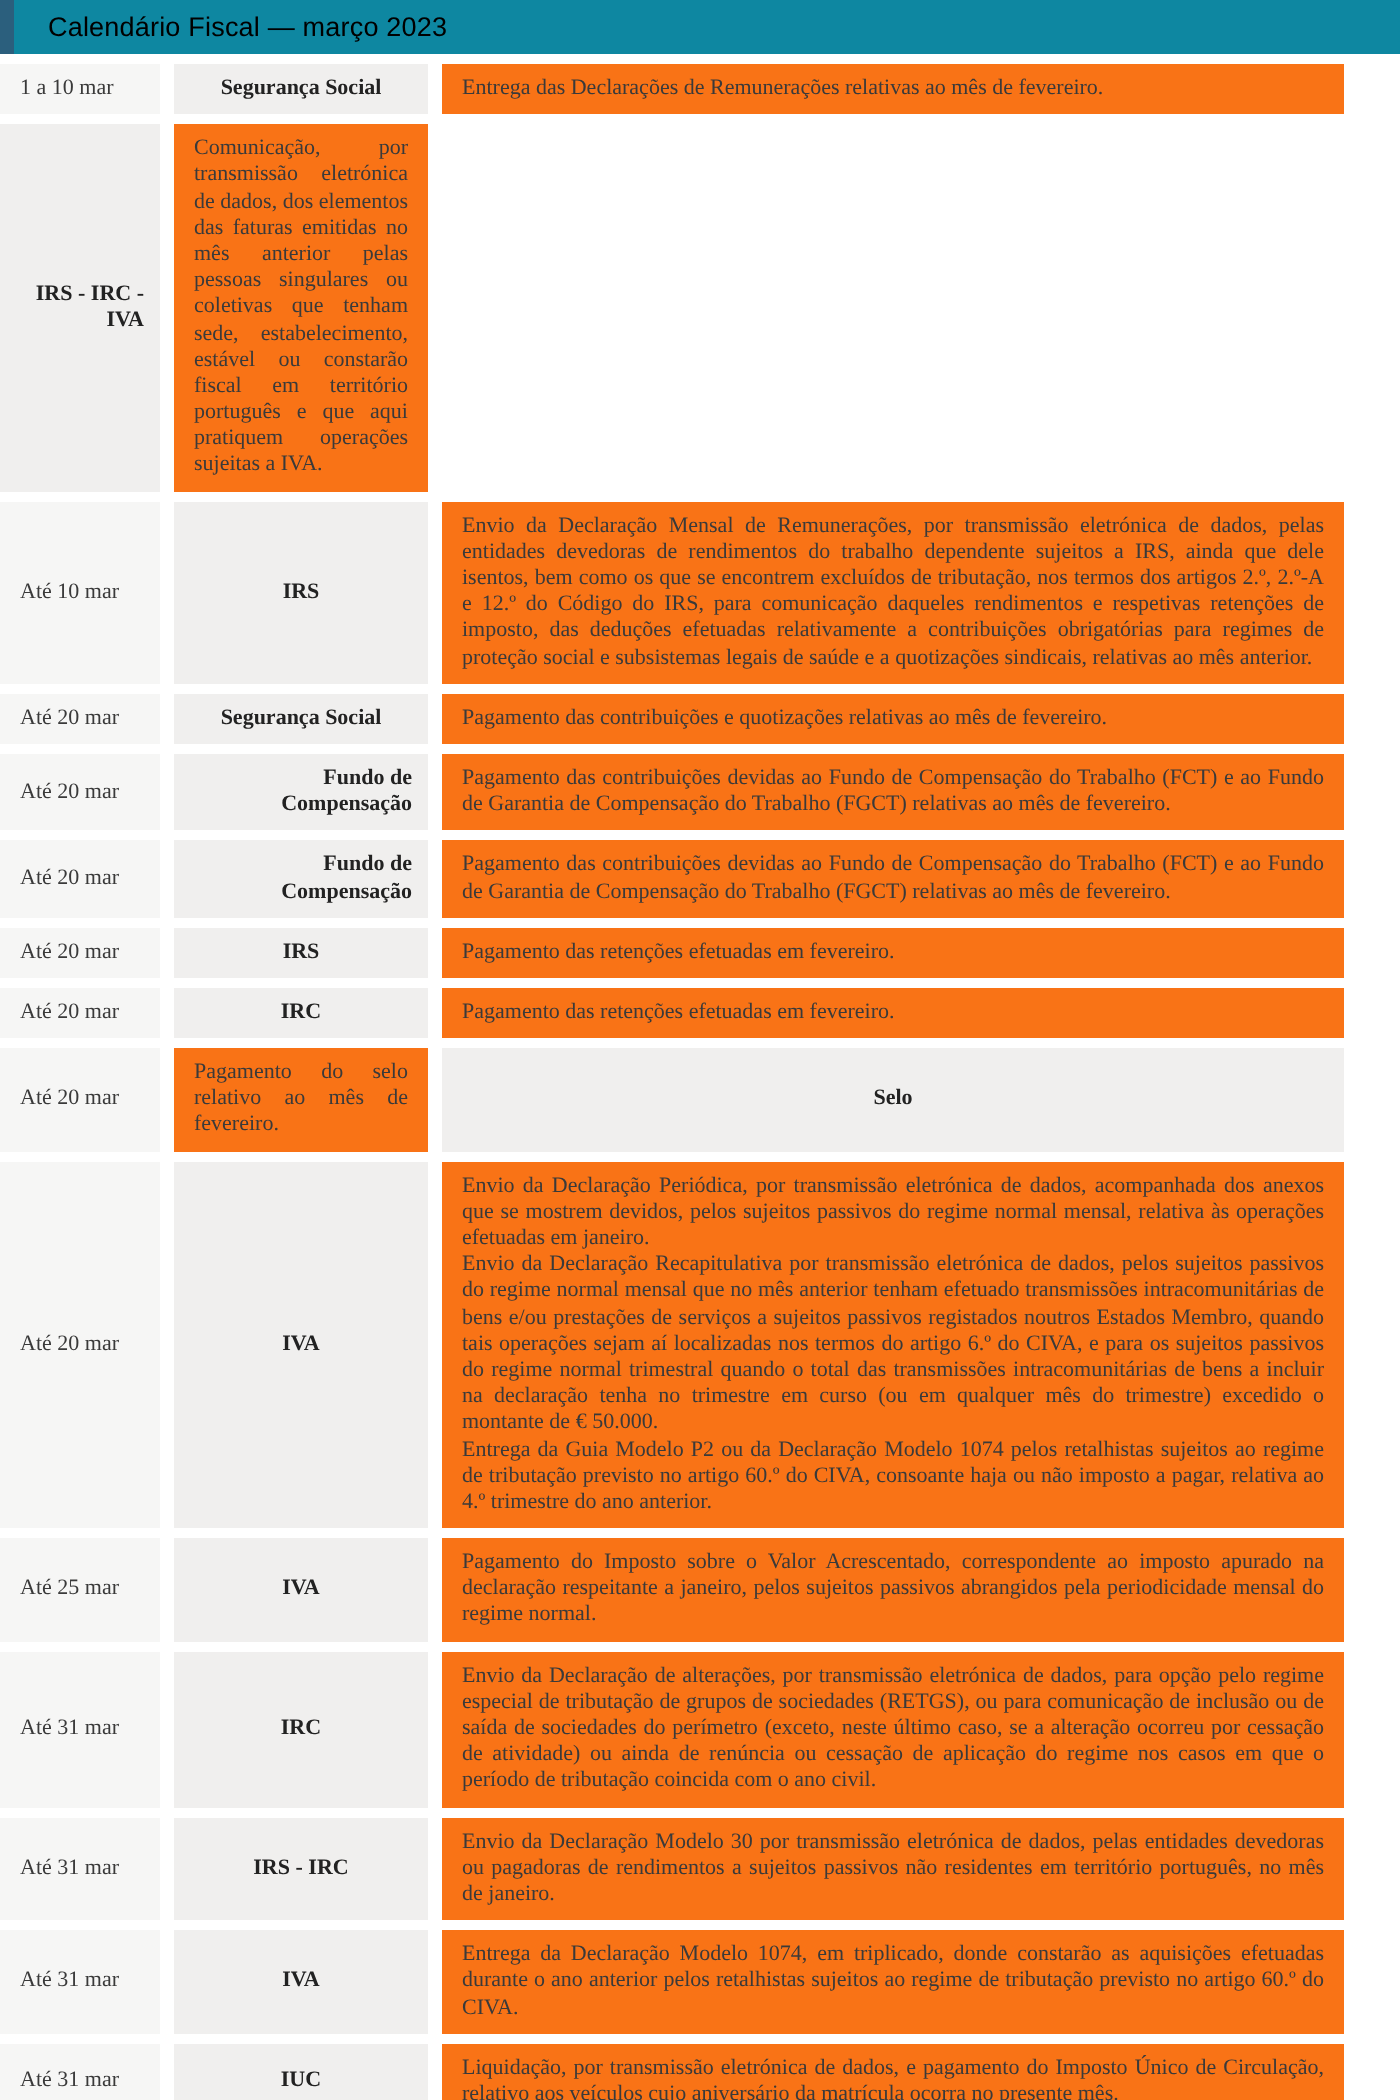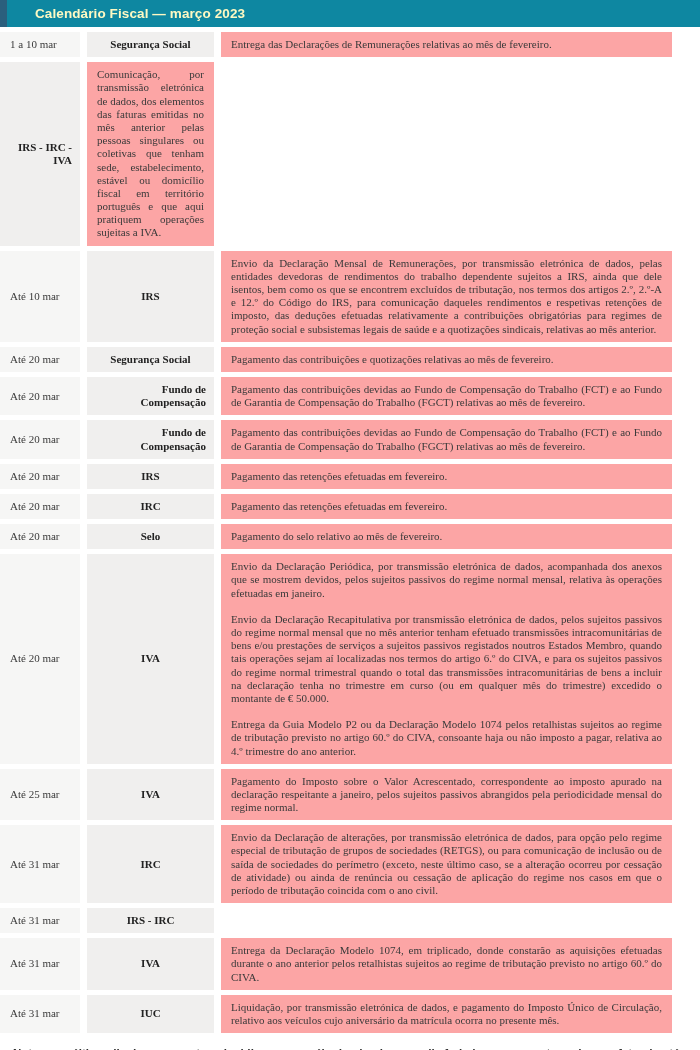--- a/index.html
+++ b/index.html
@@ -22,24 +22,24 @@
     margin-bottom: 5px;
     position: relative;
   }
   .header-accent {
     width: 7px;
     height: 100%;
     background: #2b5f7d;
     flex: 0 0 auto;
   }
   .header-title {
-    color: #fef9c3;
-    font-weight: bold;
+    color: #000000;
+    font-weight: normal;
     font-size: 13.5px;
-    padding-left: 28px;
+    padding-left: 17px;
     letter-spacing: .1px;
   }
   .table { width: 672px; font-family: Liberation Serif, serif; }
   .row {
     display: grid;
     grid-template-columns: 80px 127px 1fr;
     column-gap: 7px;
     margin-bottom: 5px;
   }
   .cell { font-size: 11px; line-height: 1.2; }
@@ -57,31 +57,31 @@
     display: flex;
     align-items: center;
     justify-content: center;
     text-align: right;
     font-weight: bold;
     color: #222222;
     padding: 4px 8px;
     min-height: 25px;
   }
   .cell.desc {
-    background: #fca5a5;
+    background: #f97316;
     display: flex;
     flex-direction: column;
     justify-content: center;
     padding: 6px 10px 6px 10px;
     text-align: justify;
     color: #3a3a3a;
     min-height: 25px;
   }
   .cell.desc p { margin: 0; }
-  .cell.desc p + p { margin-top: 13px; }
+  .cell.desc p + p { }
   .note {
     margin-top: 13px;
     padding: 0 4px 0 2px;
     font-size: 11.5px;
     line-height: 1.35;
     font-weight: bold;
     color: #2f2f2f;
     text-align: right;
   }
 </style>
@@ -97,21 +97,21 @@
     <div class="row">
       <div class="cell date">1 a 10 mar</div>
       <div class="cell cat">Segurança Social</div>
       <div class="cell desc">
         <p>Entrega das Declarações de Remunerações relativas ao mês de fevereiro.</p>
       </div>
     </div>
     <div class="row">
       <div class="cell cat">IRS - IRC - IVA</div>
       <div class="cell desc">
-        <p>Comunicação, por transmissão eletrónica de dados, dos elementos das faturas emitidas no mês anterior pelas pessoas singulares ou coletivas que tenham sede, estabelecimento, estável ou domicílio fiscal em território português e que aqui pratiquem operações sujeitas a IVA.</p>
+        <p>Comunicação, por transmissão eletrónica de dados, dos elementos das faturas emitidas no mês anterior pelas pessoas singulares ou coletivas que tenham sede, estabelecimento, estável ou constarão fiscal em território português e que aqui pratiquem operações sujeitas a IVA.</p>
       </div>
     </div>
     <div class="row">
       <div class="cell date">Até 10 mar</div>
       <div class="cell cat">IRS</div>
       <div class="cell desc">
         <p>Envio da Declaração Mensal de Remunerações, por transmissão eletrónica de dados, pelas entidades devedoras de rendimentos do trabalho dependente sujeitos a IRS, ainda que dele isentos, bem como os que se encontrem excluídos de tributação, nos termos dos artigos 2.º, 2.º-A e 12.º do Código do IRS, para comunicação daqueles rendimentos e respetivas retenções de imposto, das deduções efetuadas relativamente a contribuições obrigatórias para regimes de proteção social e subsistemas legais de saúde e a quotizações sindicais, relativas ao mês anterior.</p>
       </div>
     </div>
     <div class="row">
@@ -144,24 +144,24 @@
     </div>
     <div class="row">
       <div class="cell date">Até 20 mar</div>
       <div class="cell cat">IRC</div>
       <div class="cell desc">
         <p>Pagamento das retenções efetuadas em fevereiro.</p>
       </div>
     </div>
     <div class="row">
       <div class="cell date">Até 20 mar</div>
+      <div class="cell desc">
+        <p>Pagamento do selo relativo ao mês de fevereiro.</p>
+      </div>
       <div class="cell cat">Selo</div>
-      <div class="cell desc">
-        <p>Pagamento do selo relativo ao mês de fevereiro.</p>
-      </div>
     </div>
     <div class="row">
       <div class="cell date">Até 20 mar</div>
       <div class="cell cat">IVA</div>
       <div class="cell desc">
         <p>Envio da Declaração Periódica, por transmissão eletrónica de dados, acompanhada dos anexos que se mostrem devidos, pelos sujeitos passivos do regime normal mensal, relativa às operações efetuadas em janeiro.</p>
         <p>Envio da Declaração Recapitulativa por transmissão eletrónica de dados, pelos sujeitos passivos do regime normal mensal que no mês anterior tenham efetuado transmissões intracomunitárias de bens e/ou prestações de serviços a sujeitos passivos registados noutros Estados Membro, quando tais operações sejam aí localizadas nos termos do artigo 6.º do CIVA, e para os sujeitos passivos do regime normal trimestral quando o total das transmissões intracomunitárias de bens a incluir na declaração tenha no trimestre em curso (ou em qualquer mês do trimestre) excedido o montante de € 50.000.</p>
         <p>Entrega da Guia Modelo P2 ou da Declaração Modelo 1074 pelos retalhistas sujeitos ao regime de tributação previsto no artigo 60.º do CIVA, consoante haja ou não imposto a pagar, relativa ao 4.º trimestre do ano anterior.</p>
       </div>
     </div>
@@ -175,20 +175,23 @@
     <div class="row">
       <div class="cell date">Até 31 mar</div>
       <div class="cell cat">IRC</div>
       <div class="cell desc">
         <p>Envio da Declaração de alterações, por transmissão eletrónica de dados, para opção pelo regime especial de tributação de grupos de sociedades (RETGS), ou para comunicação de inclusão ou de saída de sociedades do perímetro (exceto, neste último caso, se a alteração ocorreu por cessação de atividade) ou ainda de renúncia ou cessação de aplicação do regime nos casos em que o período de tributação coincida com o ano civil.</p>
       </div>
     </div>
     <div class="row">
       <div class="cell date">Até 31 mar</div>
       <div class="cell cat">IRS - IRC</div>
+      <div class="cell desc">
+        <p>Envio da Declaração Modelo 30 por transmissão eletrónica de dados, pelas entidades devedoras ou pagadoras de rendimentos a sujeitos passivos não residentes em território português, no mês de janeiro.</p>
+      </div>
     </div>
     <div class="row">
       <div class="cell date">Até 31 mar</div>
       <div class="cell cat">IVA</div>
       <div class="cell desc">
         <p>Entrega da Declaração Modelo 1074, em triplicado, donde constarão as aquisições efetuadas durante o ano anterior pelos retalhistas sujeitos ao regime de tributação previsto no artigo 60.º do CIVA.</p>
       </div>
     </div>
     <div class="row">
       <div class="cell date">Até 31 mar</div>

